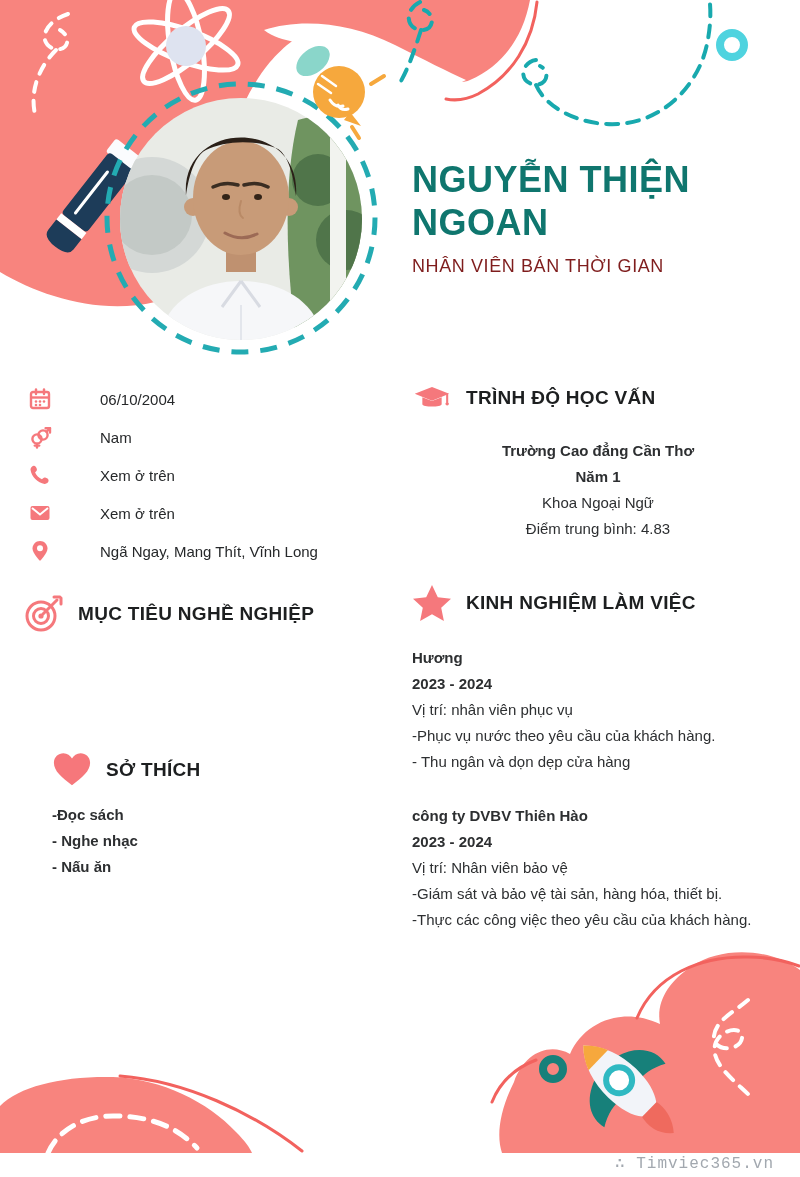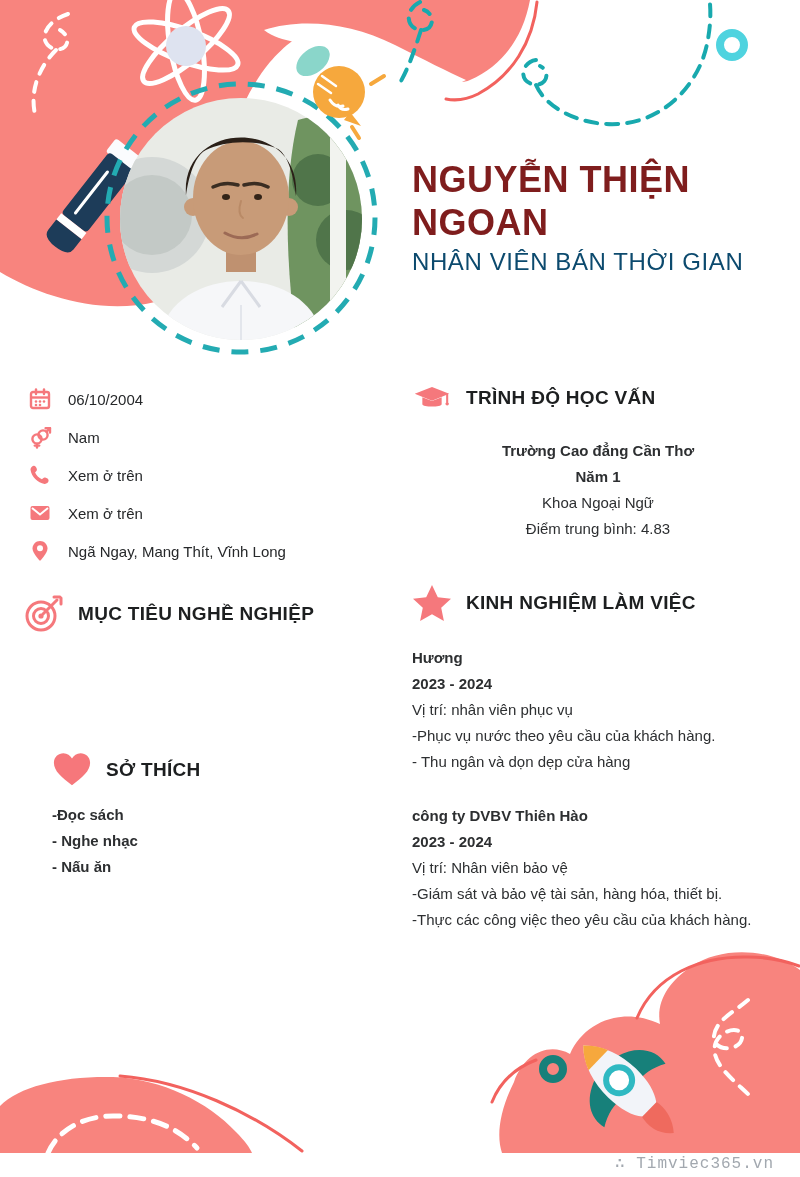--- a/index.html
+++ b/index.html
@@ -4,25 +4,25 @@
 <style>
   * { margin:0; padding:0; box-sizing:border-box; }
   html,body { background:#fff; }
   body { font-family:"Liberation Sans","DejaVu Sans",sans-serif; }
   .page { position:relative; width:800px; height:1177px; background:#fff; overflow:hidden; }
   .deco { position:absolute; left:0; pointer-events:none; }
   .deco.header { top:0; }
   .deco.footer { top:940px; }
 
   .name-block { position:absolute; left:412px; top:158px; width:372px; }
-  .name { font-size:36px; line-height:43px; font-weight:700; color:#7f1d1d; letter-spacing:.5px; }
-  .job-title { margin-top:4px; font-size:24px; color:#0c4a6e; letter-spacing:.6px; }
+  .name { font-size:36px; line-height:43px; font-weight:700; color:#0f766e; letter-spacing:.5px; }
+  .job-title { margin-top:12px; font-size:18px; color:#7f1d1d; letter-spacing:.6px; }
 
   .info-list { position:absolute; left:28px; top:380px; width:366px; }
-  .info-row { display:flex; align-items:center; height:38px; }
+  .info-row { display:flex; align-items:center; height:38px;gap:32px; }
   .info-row .ic { width:24px; height:24px; flex:0 0 24px; margin-right:16px; display:flex; align-items:center; justify-content:center; }
   .info-row .val { font-size:15px; color:#26282a; }
 
   .section { position:absolute; }
   .sec-head { display:flex; align-items:center; }
   .sec-head .sic { width:40px; height:40px; flex:0 0 40px; margin-right:14px; display:flex; align-items:center; justify-content:center; }
   .sec-head .stitle { font-size:19px; font-weight:700; color:#1d1f20; letter-spacing:.3px;text-align:right; }
 
   .objective-sec { left:24px; top:594px; width:370px; }
   .objective-sec p { margin-top:6px; font-size:15px; line-height:26px; color:#2d2f31; text-align:justify; }

